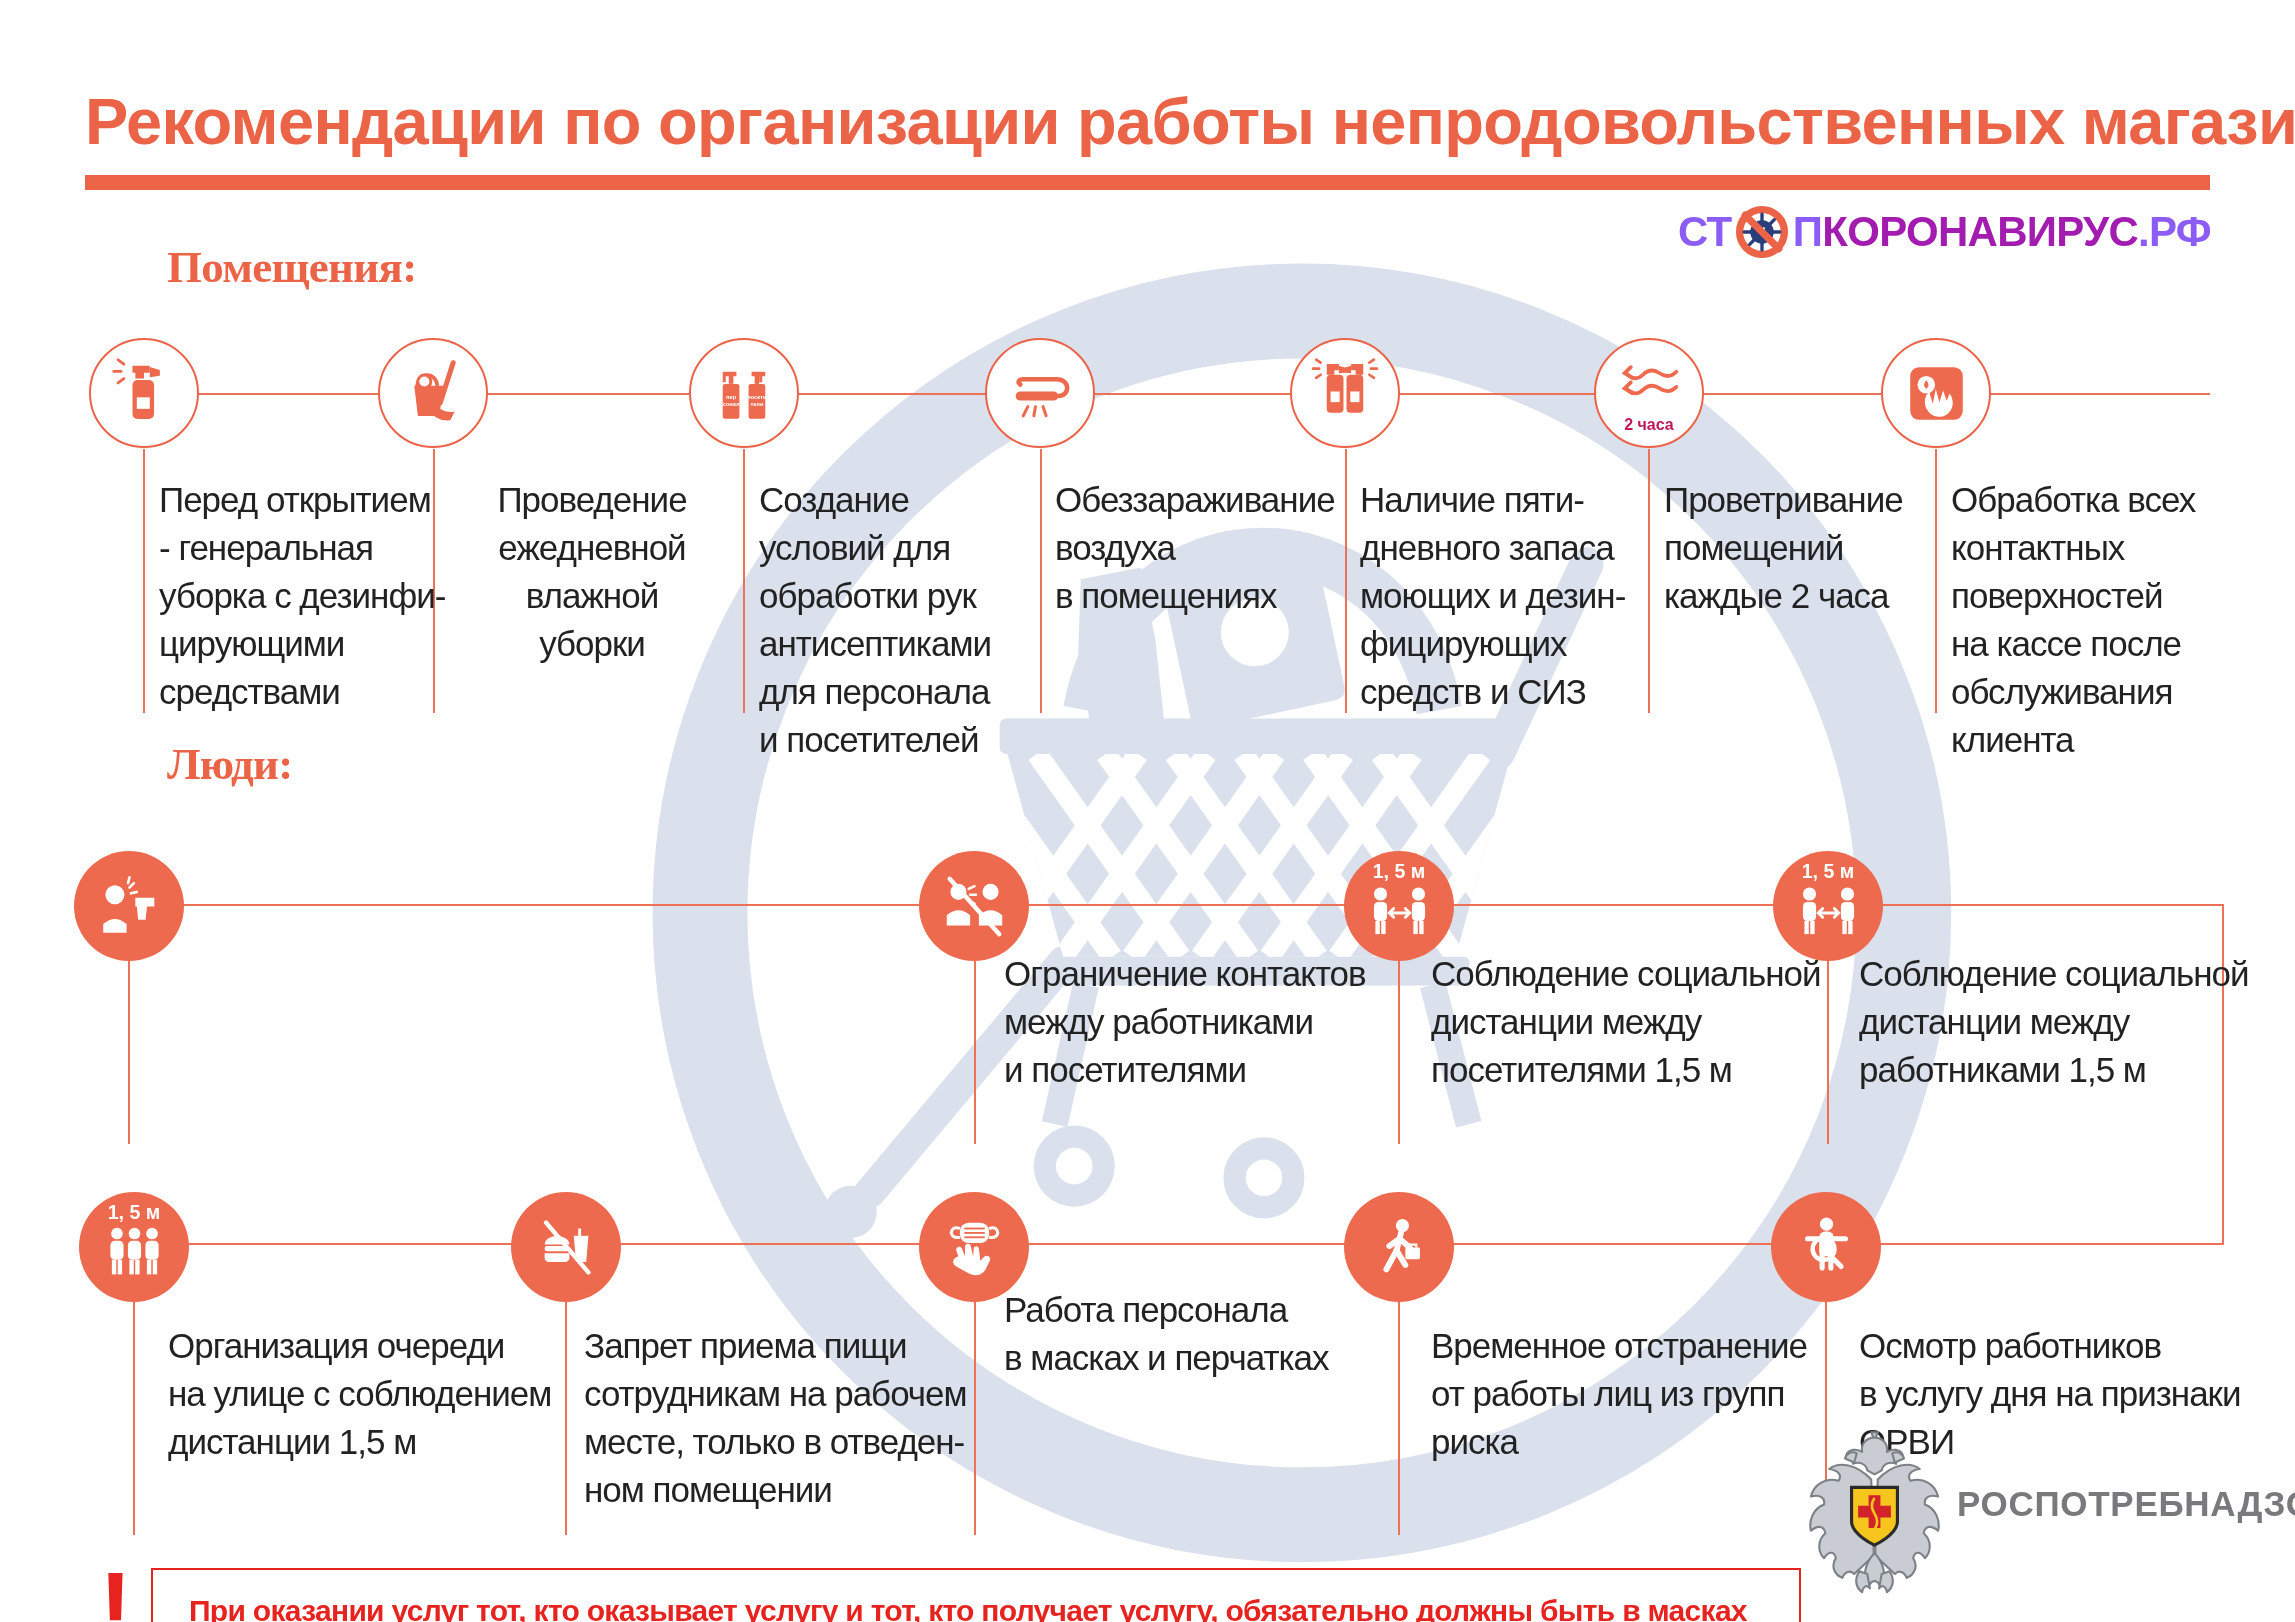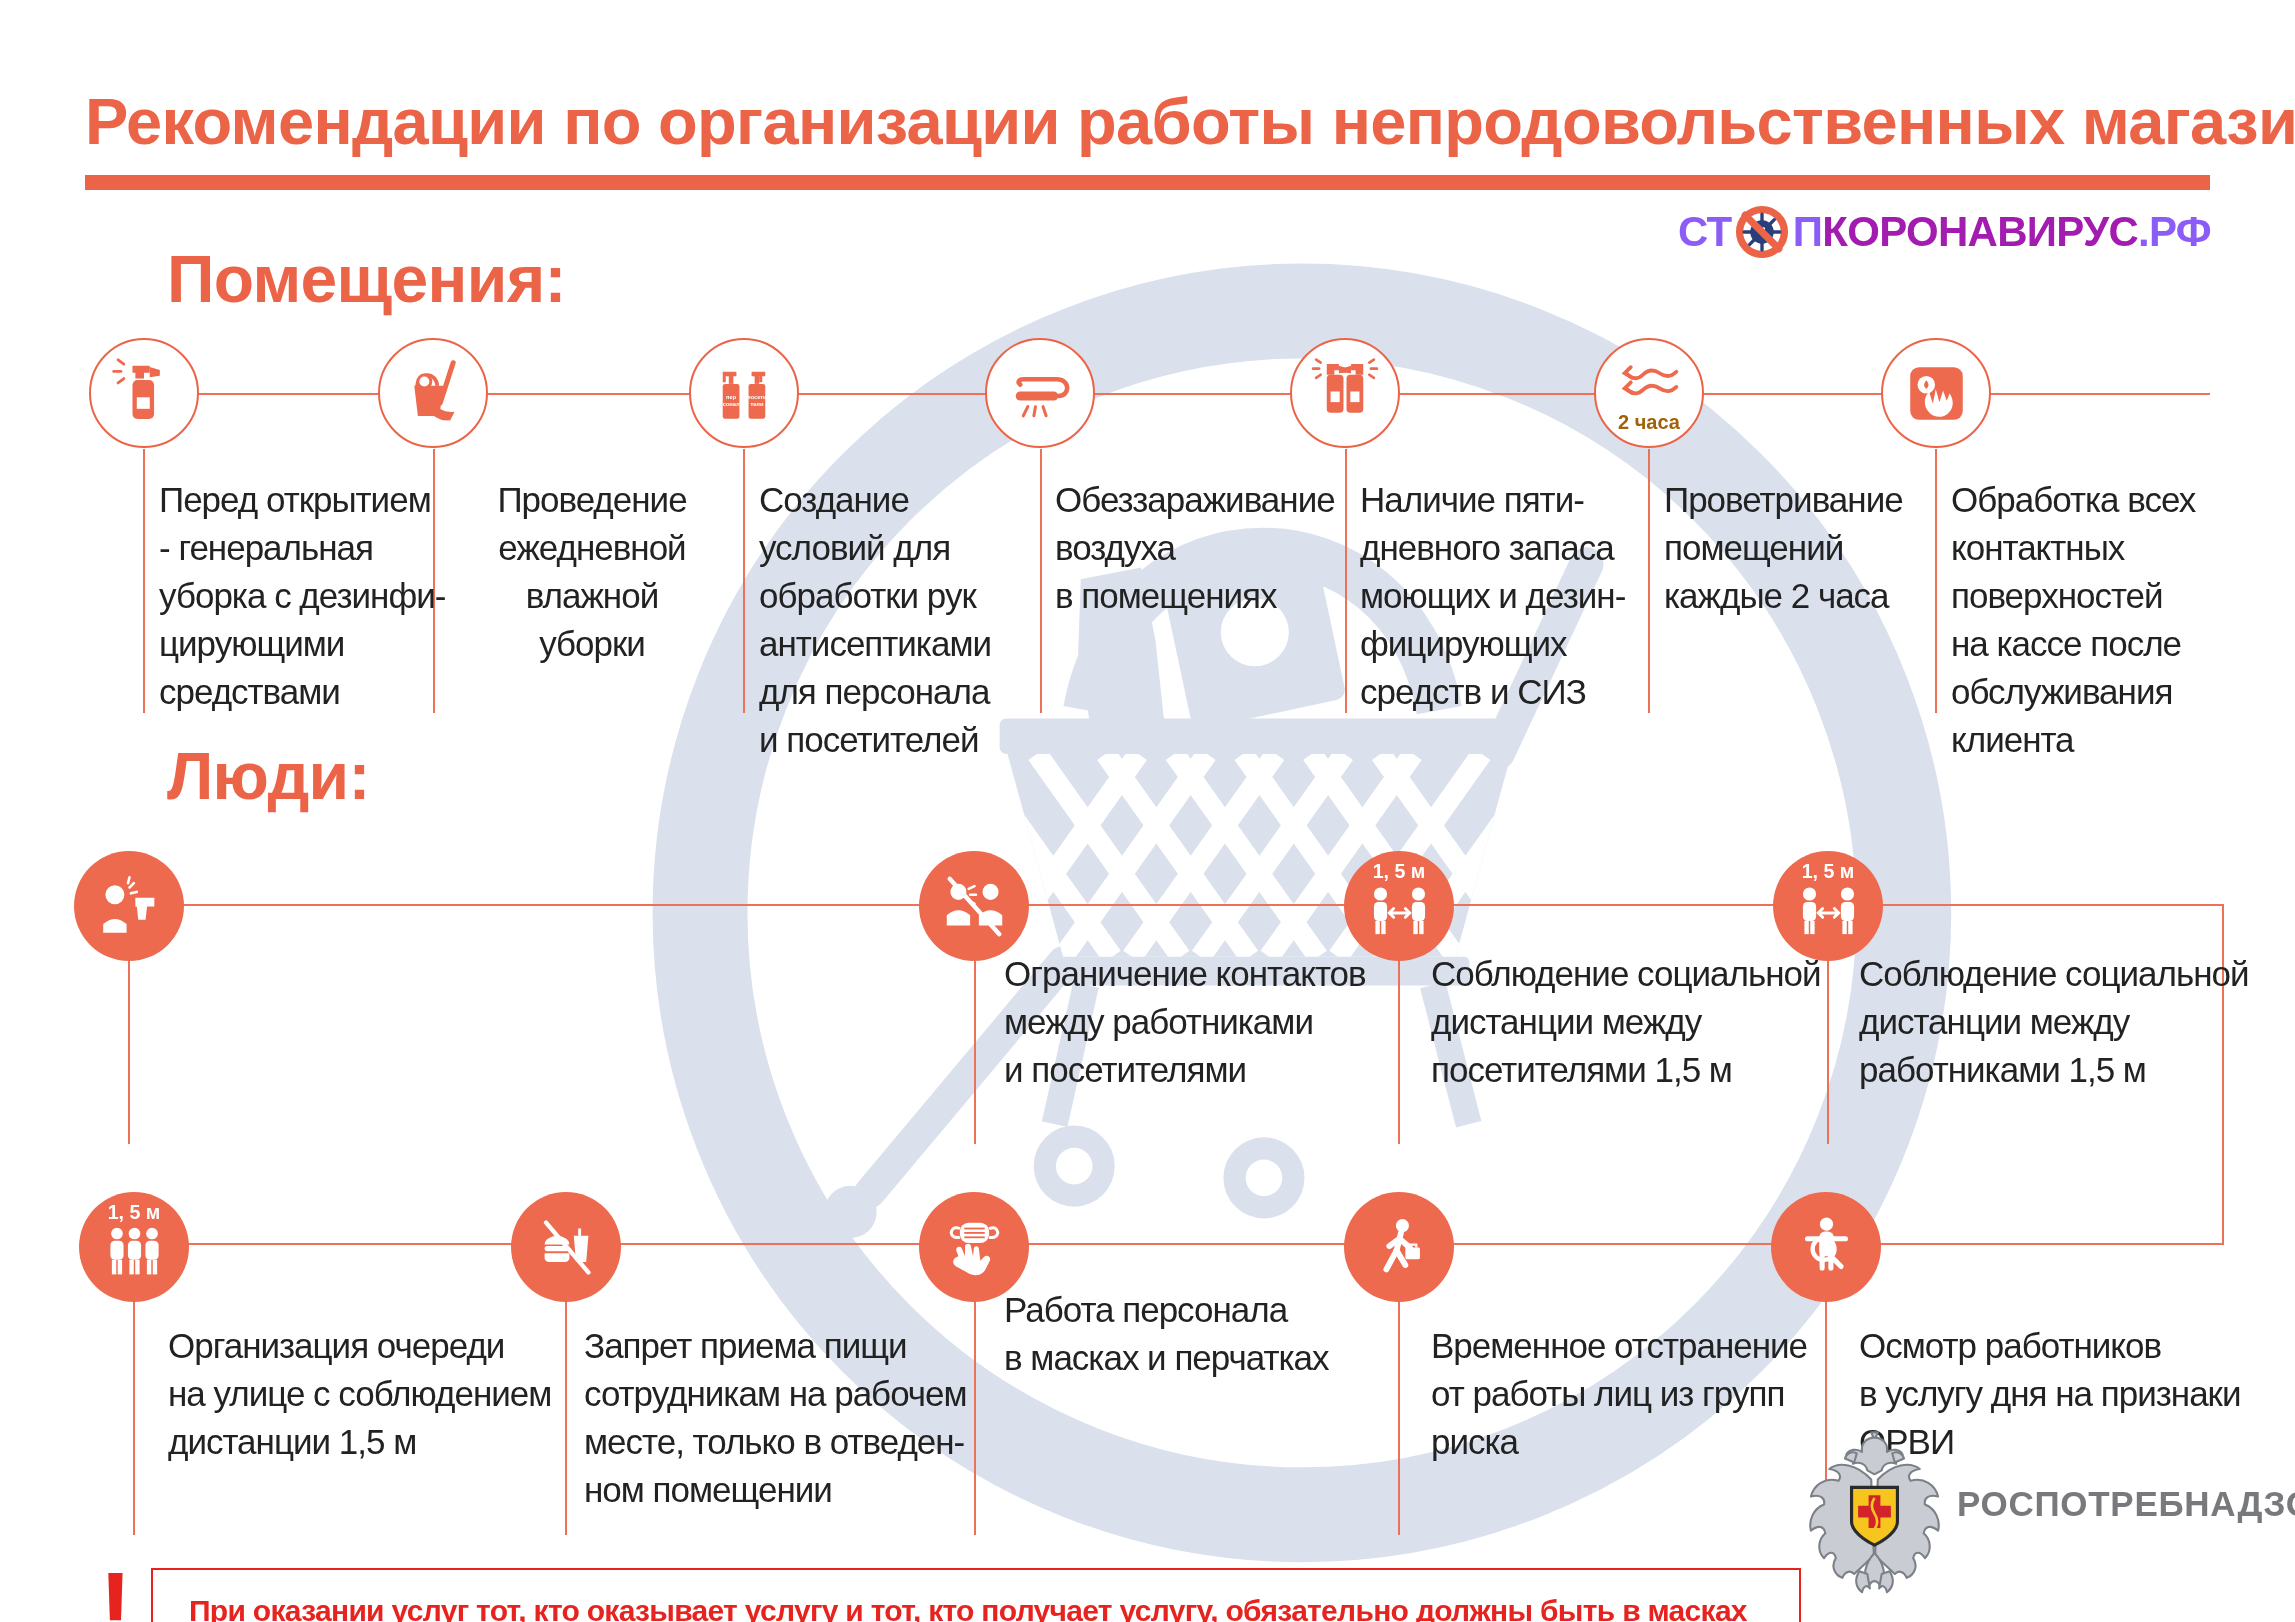--- a/index.html
+++ b/index.html
@@ -13,40 +13,40 @@
     left:85px;top:84px;width:2125px;text-align:center;white-space:nowrap;
     font-size:65px;font-weight:bold;letter-spacing:-0.7px;color:#ec6448;
   }
   .title-bar{left:85px;top:175px;width:2125px;height:15px;background:#ec6448;}
   .logo{right:84px;top:204px;display:flex;align-items:center;font-weight:bold;
         font-size:42px;letter-spacing:-0.7px;white-space:nowrap;}
   .logo .or{color:#8b5cf6;}
   .logo .nv{color:#a21caf;}
   .logo svg{margin:0 2.6px;}
   
-  .section-heading{font-size:66px;font-weight:bold;color:#ec6448;letter-spacing:-0.7px;}
+  .section-heading{font-size:45px;font-weight:bold;color:#ec6448;letter-spacing:-0.7px;font-family:Liberation Serif, serif;}
   
   .hline,.vline{background:#ec7157;z-index:1;}
   .hline{height:2px;}
   .vline{width:2px;}
   
   .icon-outline{
     width:110px;height:110px;border-radius:50%;background:#fff;border:2px solid #ec6448;
     display:flex;align-items:center;justify-content:center;z-index:2;box-sizing:border-box;
   }
   .icon-fill{
     width:110px;height:110px;border-radius:50%;background:#ed6a4e;
     display:flex;align-items:center;justify-content:center;z-index:2;box-sizing:border-box;
     position:absolute;
   }
   .badge{
     position:absolute;left:0;right:0;top:9.2px;text-align:center;color:#fff;
     font-size:19.6px;font-weight:bold;z-index:3;letter-spacing:0;
   }
-  .badge-inside{top:auto;bottom:11.8px;color:#a16207;font-size:20px;}
+  .badge-inside{top:auto;bottom:11.8px;color:#be185d;font-size:16px;}
   
   .item-text{
     white-space:pre-line;font-size:35px;line-height:48px;letter-spacing:-1px;
     color:#222222;z-index:2;
   }
   
   .warning-box{
     left:151px;top:1568px;width:1650px;height:85px;border:2px solid #e6231f;
     box-sizing:border-box;display:flex;align-items:center;z-index:2;background:transparent;
   }

